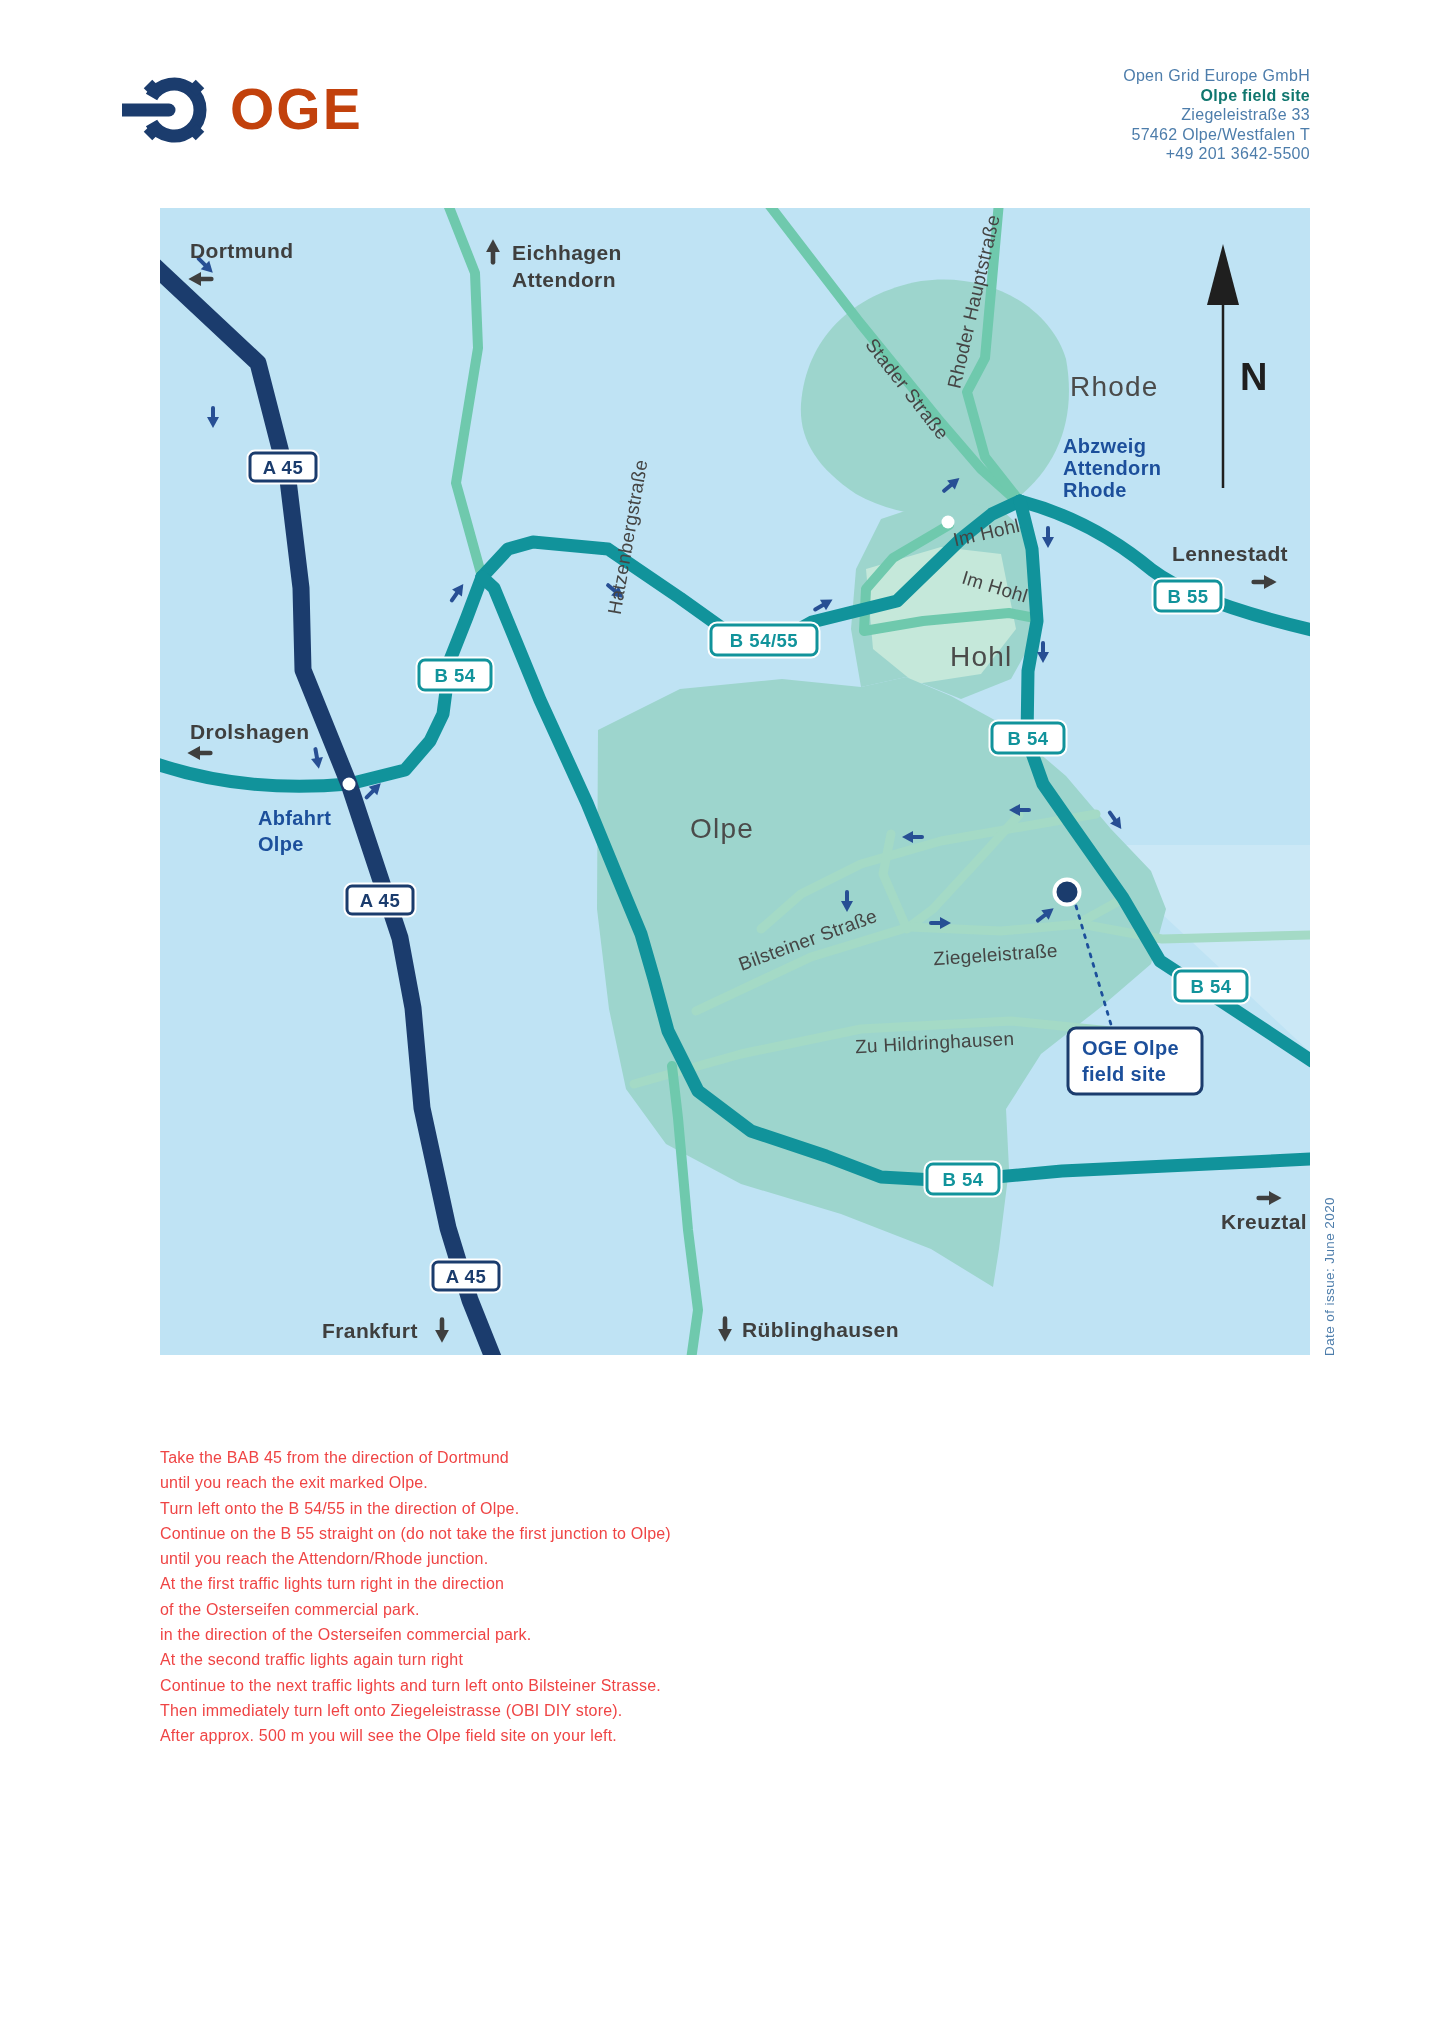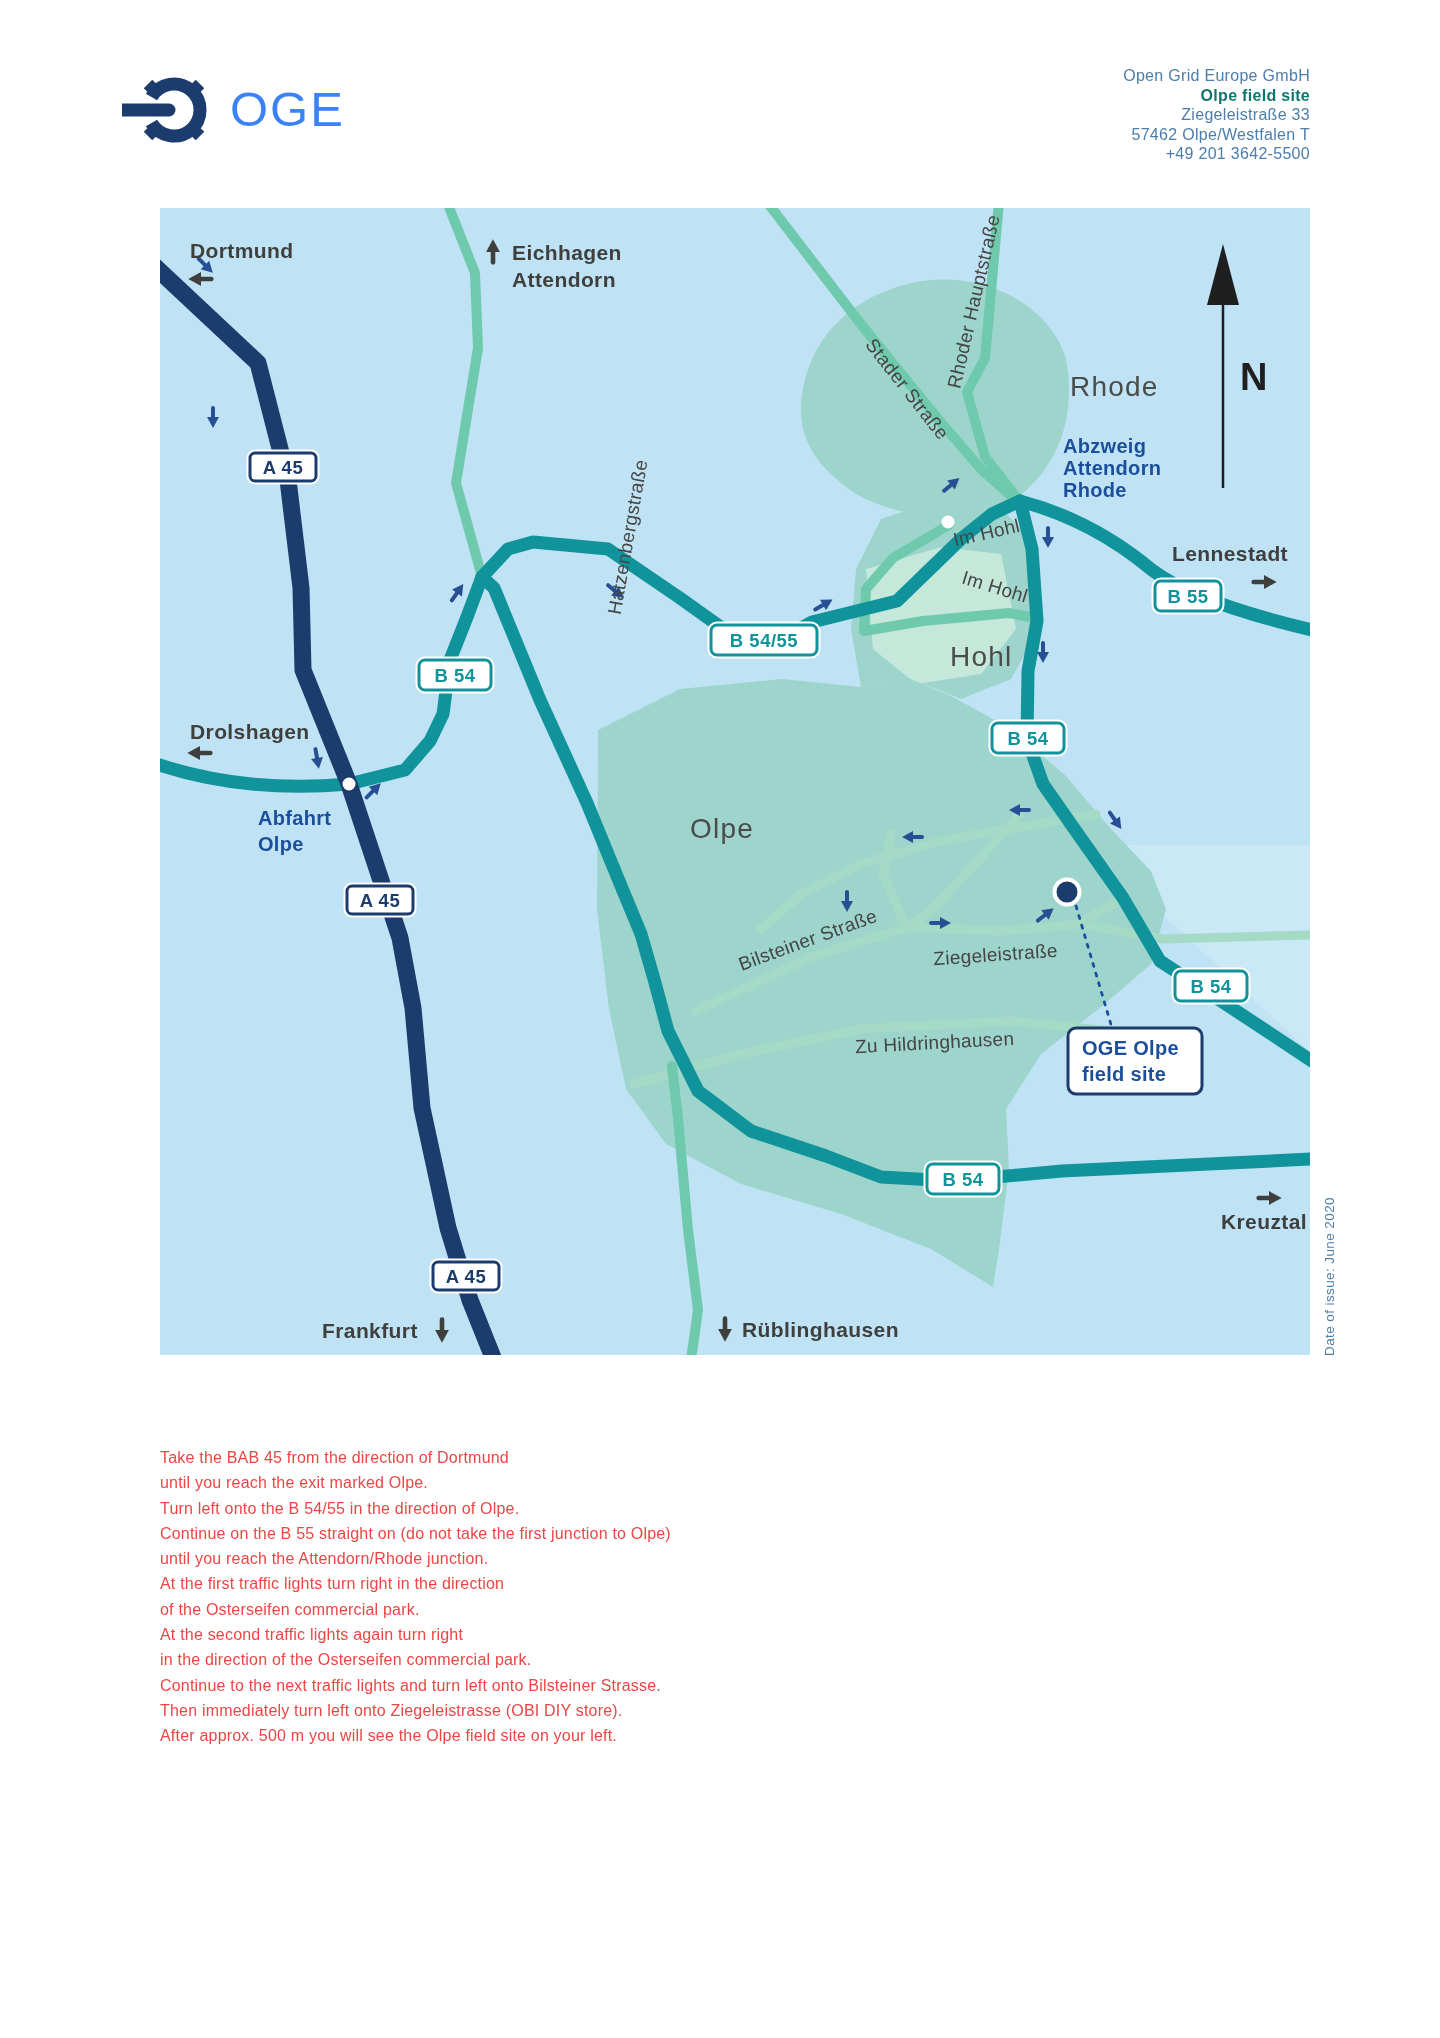--- a/index.html
+++ b/index.html
@@ -2,21 +2,21 @@
 <html><head>
 <meta charset="utf-8">
 <style>
   html,body{margin:0;padding:0;}
   body{
     width:1440px;height:2038px;position:relative;background:#ffffff;
     font-family:"Liberation Sans", sans-serif;overflow:hidden;
   }
   
   .logo{position:absolute;left:122px;top:70px;display:flex;align-items:center;gap:14px;}
-  .logo .word{font-size:49px;font-weight:normal;color:#3b82f6;letter-spacing:2px;line-height:1;padding-bottom:4px;}
+  .logo .word{font-size:57px;font-weight:bold;color:#c2410c;letter-spacing:2px;line-height:1;padding-bottom:4px;}
   .address{
     position:absolute;right:130px;top:66px;text-align:right;
     font-size:16px;line-height:19.5px;color:#4d7dab;letter-spacing:0.3px;
   }
   .address .bold{font-weight:bold;color:#0f766e;}
   
   .map-wrap{position:absolute;left:160px;top:208px;width:1150px;height:1278px;}
   svg text{font-family:"Liberation Sans", sans-serif;}
   .lbl-dir{font-size:21px;font-weight:bold;fill:#3f3f3e;letter-spacing:0.4px;}
   .lbl-area{font-size:28px;fill:#4b4b4a;letter-spacing:1.2px;}
@@ -235,19 +235,19 @@
 
 <section class="directions">
   <div class="lines">
     <p>Take the BAB 45 from the direction of Dortmund</p>
     <p>until you reach the exit marked Olpe.</p>
     <p>Turn left onto the B 54/55 in the direction of Olpe.</p>
     <p>Continue on the B 55 straight on (do not take the first junction to Olpe)</p>
     <p>until you reach the Attendorn/Rhode junction.</p>
     <p>At the first traffic lights turn right in the direction</p>
     <p>of the Osterseifen commercial park.</p>
+    <p>in the direction of the Osterseifen commercial park.</p>
     <p>At the second traffic lights again turn right</p>
-    <p>in the direction of the Osterseifen commercial park.</p>
     <p>Continue to the next traffic lights and turn left onto Bilsteiner Strasse.</p>
     <p>Then immediately turn left onto Ziegeleistrasse (OBI DIY store).</p>
     <p>After approx. 500 m you will see the Olpe field site on your left.</p>
   </div>
 </section>
 
 </body></html>

